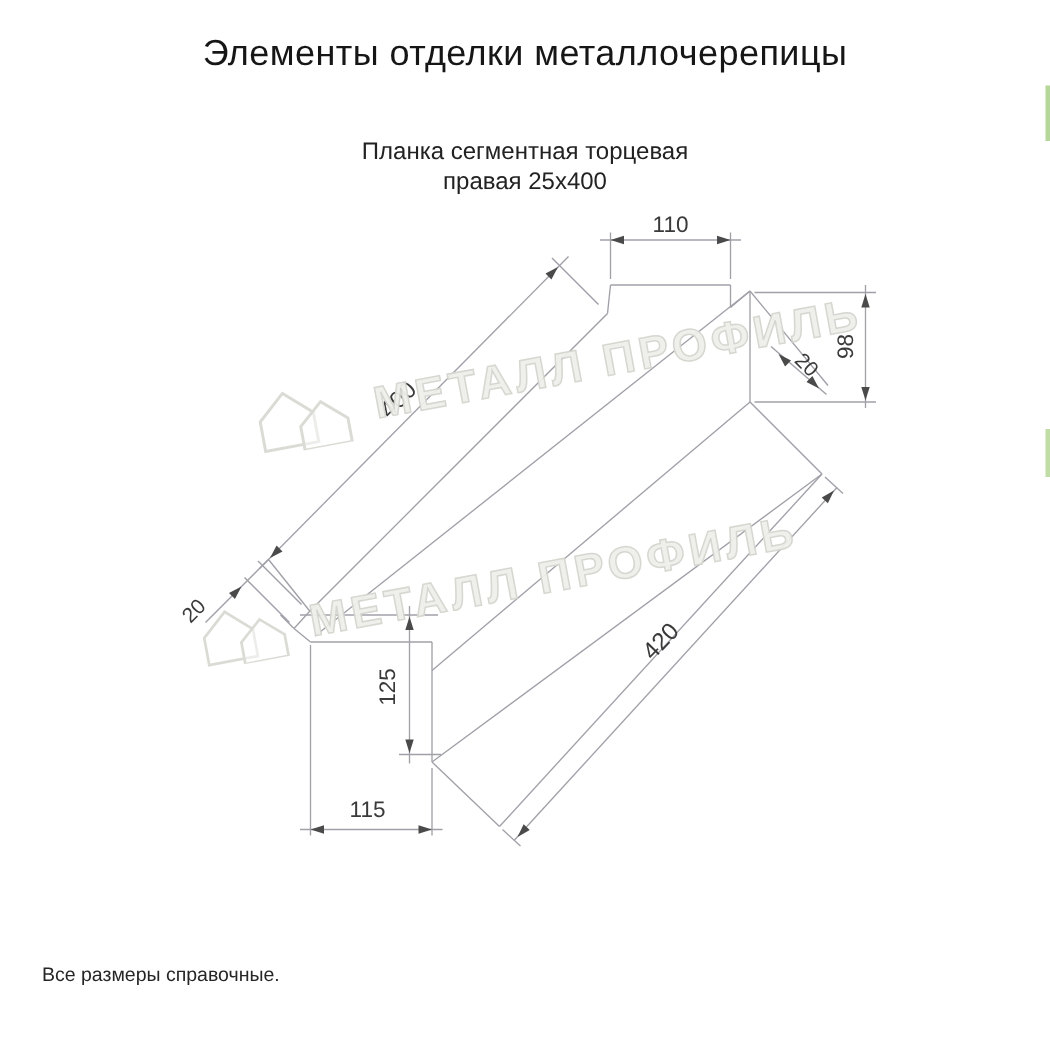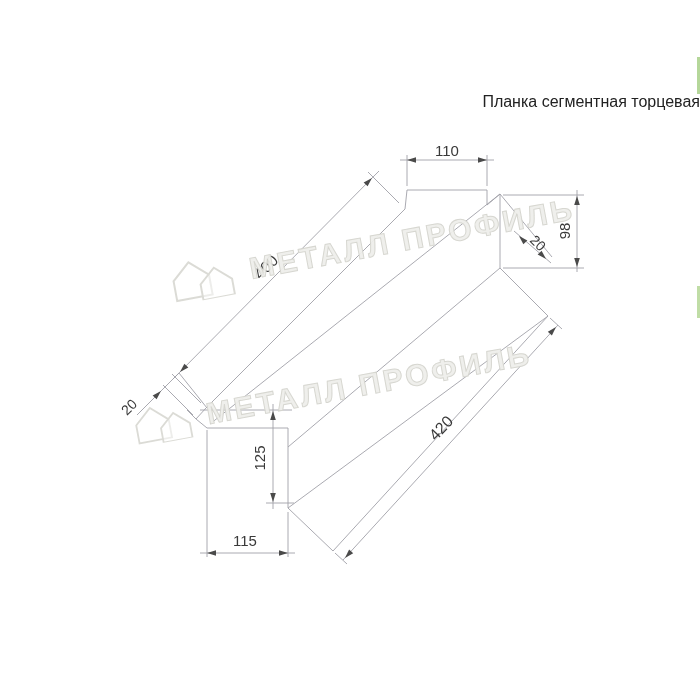--- a/index.html
+++ b/index.html
@@ -5,21 +5,21 @@
   html,body{margin:0;padding:0;background:#ffffff;}
   .page{
     position:relative;width:700px;height:700px;background:#ffffff;overflow:hidden;
     font-family:"Liberation Sans","DejaVu Sans",sans-serif;
   }
   .page-title{
     position:absolute;left:0;top:22px;width:700px;text-align:center;
     font-size:24px;font-weight:400;color:#161616;letter-spacing:0.3px;
   }
   .subtitle{
-    position:absolute;left:0;top:92px;width:700px;text-align:right;
+    position:absolute;left:0;top:92px;width:700px;text-align:center;
     font-size:16px;font-weight:400;color:#222;line-height:20px;
   }
   .drawing-svg{position:absolute;left:0;top:0;}
   .watermark{
     position:absolute;display:flex;align-items:center;gap:9px;
     transform-origin:left center;opacity:0.95;pointer-events:none;
   }
   .watermark .wm-text{
     font-weight:bold;letter-spacing:3px;color:#efefeb;
     -webkit-text-stroke:1px #d5d5cf;text-stroke:1px #d5d5cf;
@@ -35,23 +35,25 @@
   }
   .edge-accent{position:absolute;right:0;width:3px;}
   .edge-accent.a1{top:57px;height:37px;background:#b5d79a;}
   .edge-accent.a2{top:286px;height:32px;background:#c0dda6;}
 </style>
 </head>
 <body>
 
 <div class="page">
 
+  <div class="page-title">Элементы отделки металлочерепицы</div>
 
   <div class="subtitle">
     <div>Планка сегментная торцевая</div>
+    <div>правая 25х400</div>
   </div>
 
   <svg class="drawing-svg" id="drawing-svg" width="700" height="700" viewBox="0 0 700 700">
       <line x1="400" y1="160" x2="494" y2="160" stroke="#a0a0a8" stroke-width="0.9"></line>
       <line x1="577" y1="190" x2="577" y2="272" stroke="#a0a0a8" stroke-width="0.9"></line>
       <line x1="273" y1="404" x2="273" y2="509" stroke="#a0a0a8" stroke-width="0.9"></line>
       <line x1="200" y1="553" x2="295" y2="553" stroke="#a0a0a8" stroke-width="0.9"></line>
       <line x1="173" y1="379" x2="379" y2="171" stroke="#a0a0a8" stroke-width="0.9"></line>
       <line x1="343" y1="560" x2="558" y2="325" stroke="#a0a0a8" stroke-width="0.9"></line>
       <line x1="514" y1="231" x2="551" y2="263" stroke="#a0a0a8" stroke-width="0.9"></line>
@@ -127,18 +129,19 @@
     <span>
       <svg width="66" height="44" viewBox="0 0 72 48">
         <path d="M4 44 V24 L22 8 L40 24 V44 Z" fill="rgba(255,255,255,0.5)" stroke="#dadad4" stroke-width="2"></path>
         <path d="M30 48 V32 L46 18 L62 32 V48 Z" fill="rgba(255,255,255,0.5)" stroke="#dadad4" stroke-width="2"></path>
       </svg>
     </span>
     <span class="wm-text">МЕТАЛЛ ПРОФИЛЬ</span>
   </div>
 
   <div class="footer">
+    <div>Все размеры справочные.</div>
   </div>
 
   <div class="edge-accent a1"></div>
   <div class="edge-accent a2"></div>
 
 </div>
 
 </body></html>

